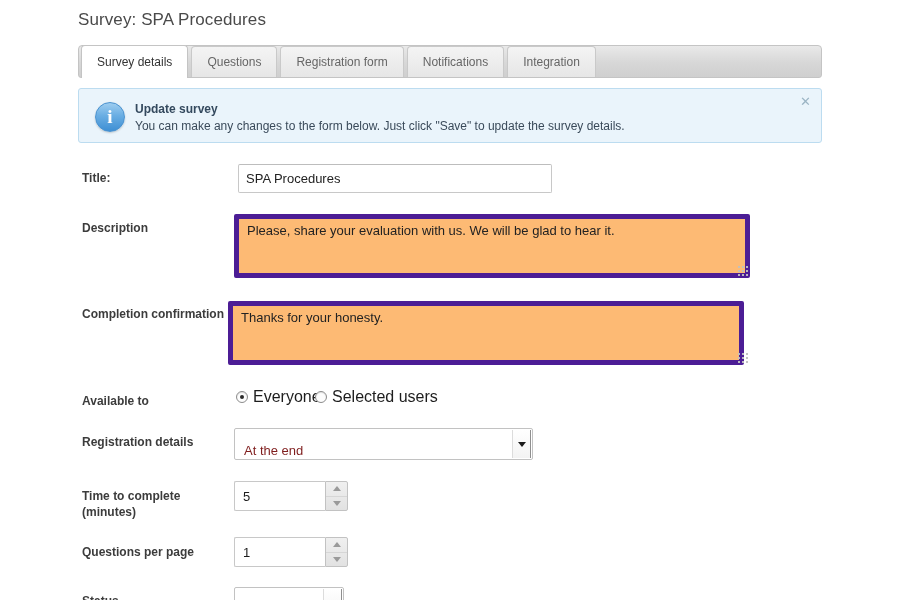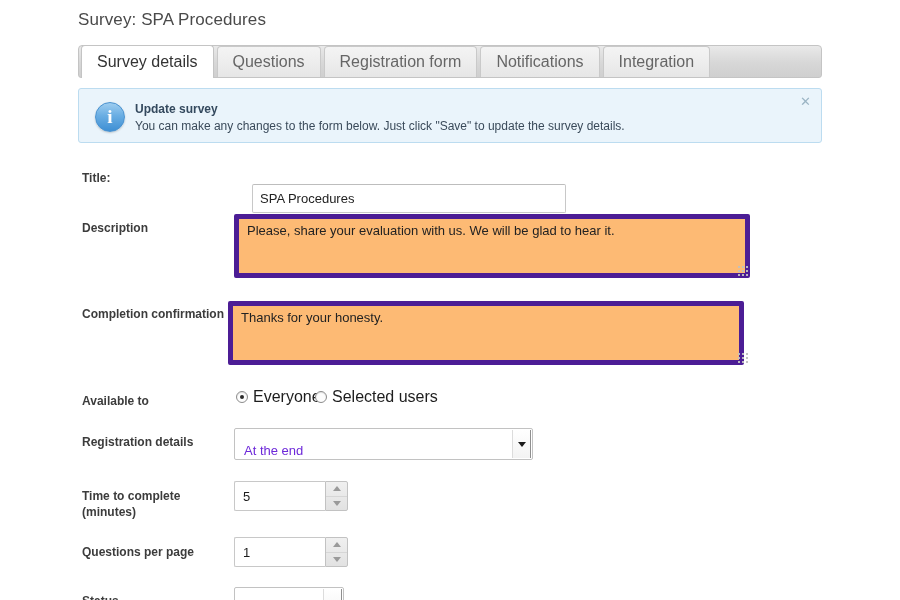--- a/index.html
+++ b/index.html
@@ -39,21 +39,21 @@
     padding: 0;
   }
   .tab {
     position: relative;
     height: 31px;
     margin-top: 1px;
     padding: 0 15px;
     display: flex;
     align-items: center;
     justify-content: center;
-    font-size: 16px;
+    font-size: 12px;
     color: #666;
     background: linear-gradient(180deg, #f4f4f4 0%, #e6e6e6 100%);
     border-left: 1px solid #c9c9c9;
     border-right: 1px solid #c9c9c9;
     border-top: 1px solid #c9c9c9;
     border-radius: 4px 4px 0 0;
     white-space: nowrap;
     cursor: pointer;
   }
   .tab:first-child { margin-left: 2px; }
@@ -202,21 +202,21 @@
     position: absolute;
     background: #fff;
     border: 1px solid #c2c2c2;
     border-radius: 2px;
     display: flex;
     align-items: center;
   }
   .selectbox .sel-value {
     flex: 1;
     font-size: 13px;
-    color: #6d28d9;
+    color: #7f1d1d;
     padding-left: 9px;
     white-space: nowrap;
     overflow: hidden;
     margin-top: 12px;
   }
   .sel-btn {
     width: 19px;
     align-self: stretch;
     margin: 1px 1px 1px 0;
     background: linear-gradient(180deg,#ffffff 0%,#f3f3f3 100%);
@@ -306,21 +306,21 @@
       <div class="circle">
           <div class="glyph">i</div>
         </div>
     </div>
     <div class="banner-title">Update survey</div>
     <div class="banner-text">You can make any changes to the form below. Just click "Save" to update the survey details.</div>
     <div class="banner-close">✕</div>
   </div>
 
   <div class="flabel" style="top:170px;">Title:</div>
-  <input class="txtinput" style="left: 252px; top: 164px; width: 314px; height: 29px; margin-top: 20px;" value="SPA Procedures">
+  <input class="txtinput" style="left: 238px; top: 164px; width: 314px; height: 29px;" value="SPA Procedures">
 
   <div class="flabel" style="top:220px;">Description</div>
   <textarea class="tarea" style="left: 234px; top: 214px; width: 516px; height: 64px;">Please, share your evaluation with us. We will be glad to hear it.</textarea>
   <div class="grip" style="left:738px; top:266px;"></div>
 
   <div class="flabel" style="top:306px;">Completion confirmation</div>
   <textarea class="tarea" style="left: 228px; top: 301px; width: 516px; height: 64px;">Thanks for your honesty.</textarea>
   <div class="grip" style="left:738px; top:353px;"></div>
 
   <div class="flabel" style="top:393px;">Available to</div>

